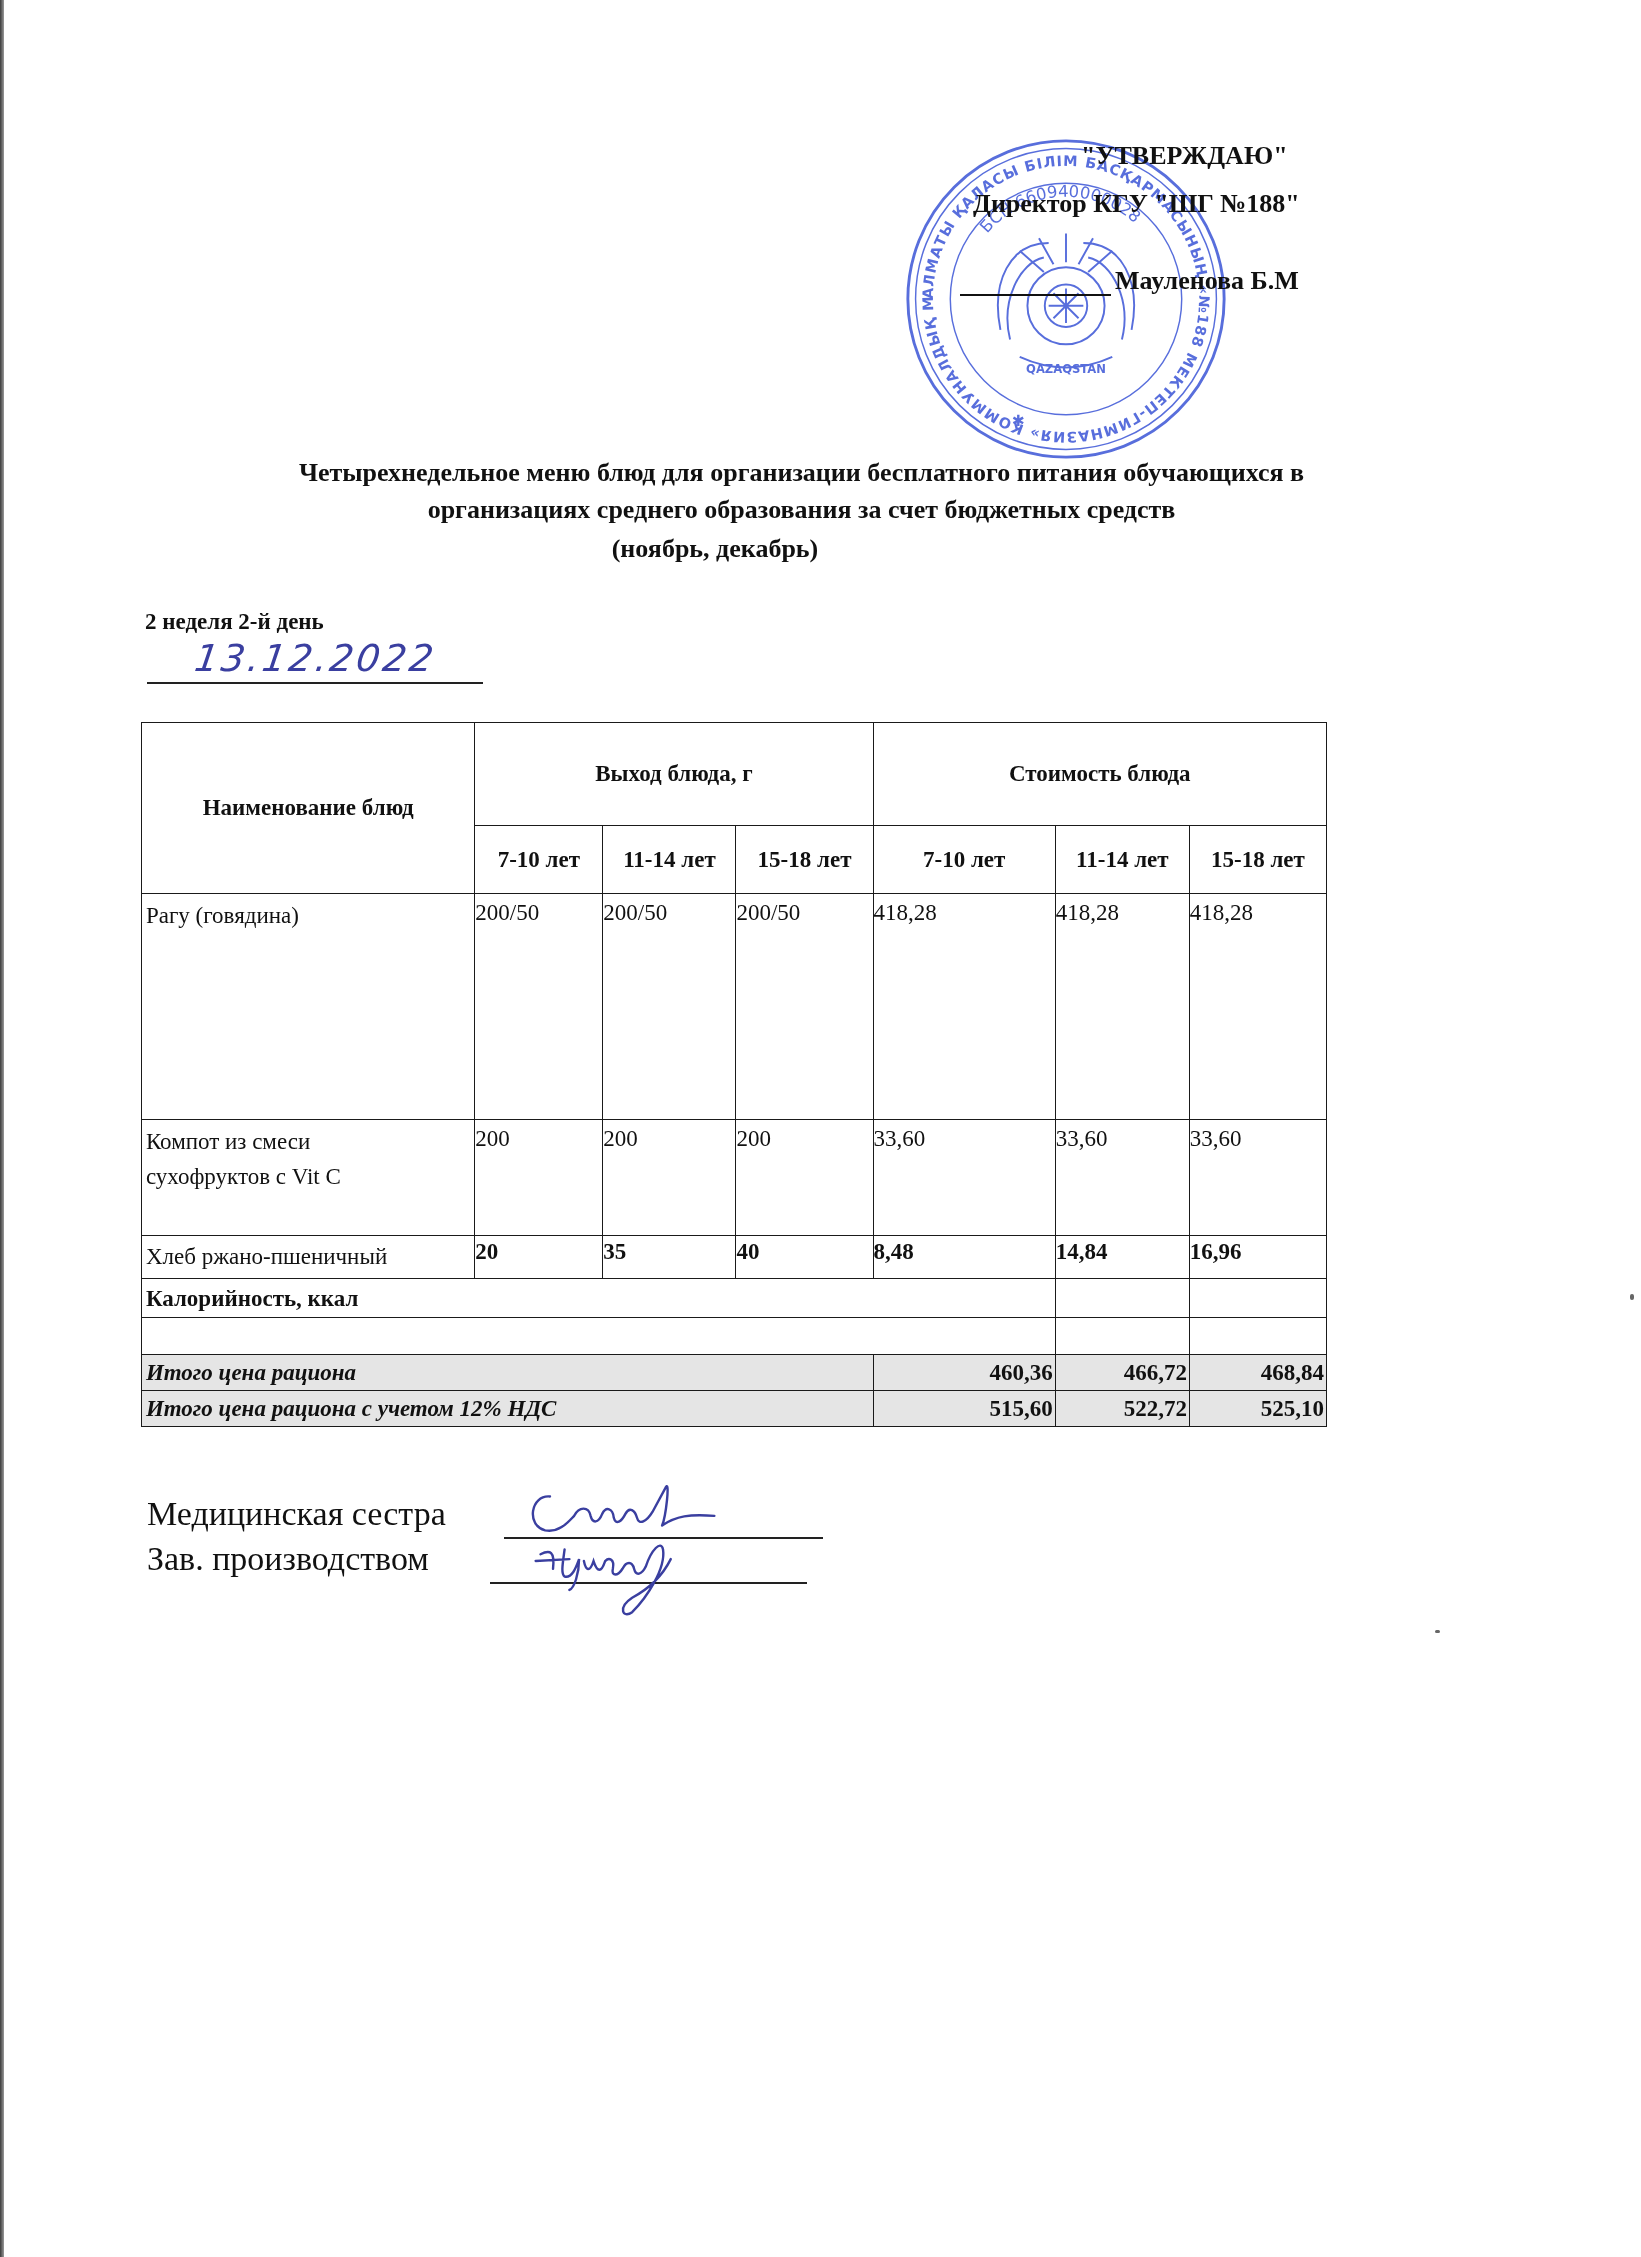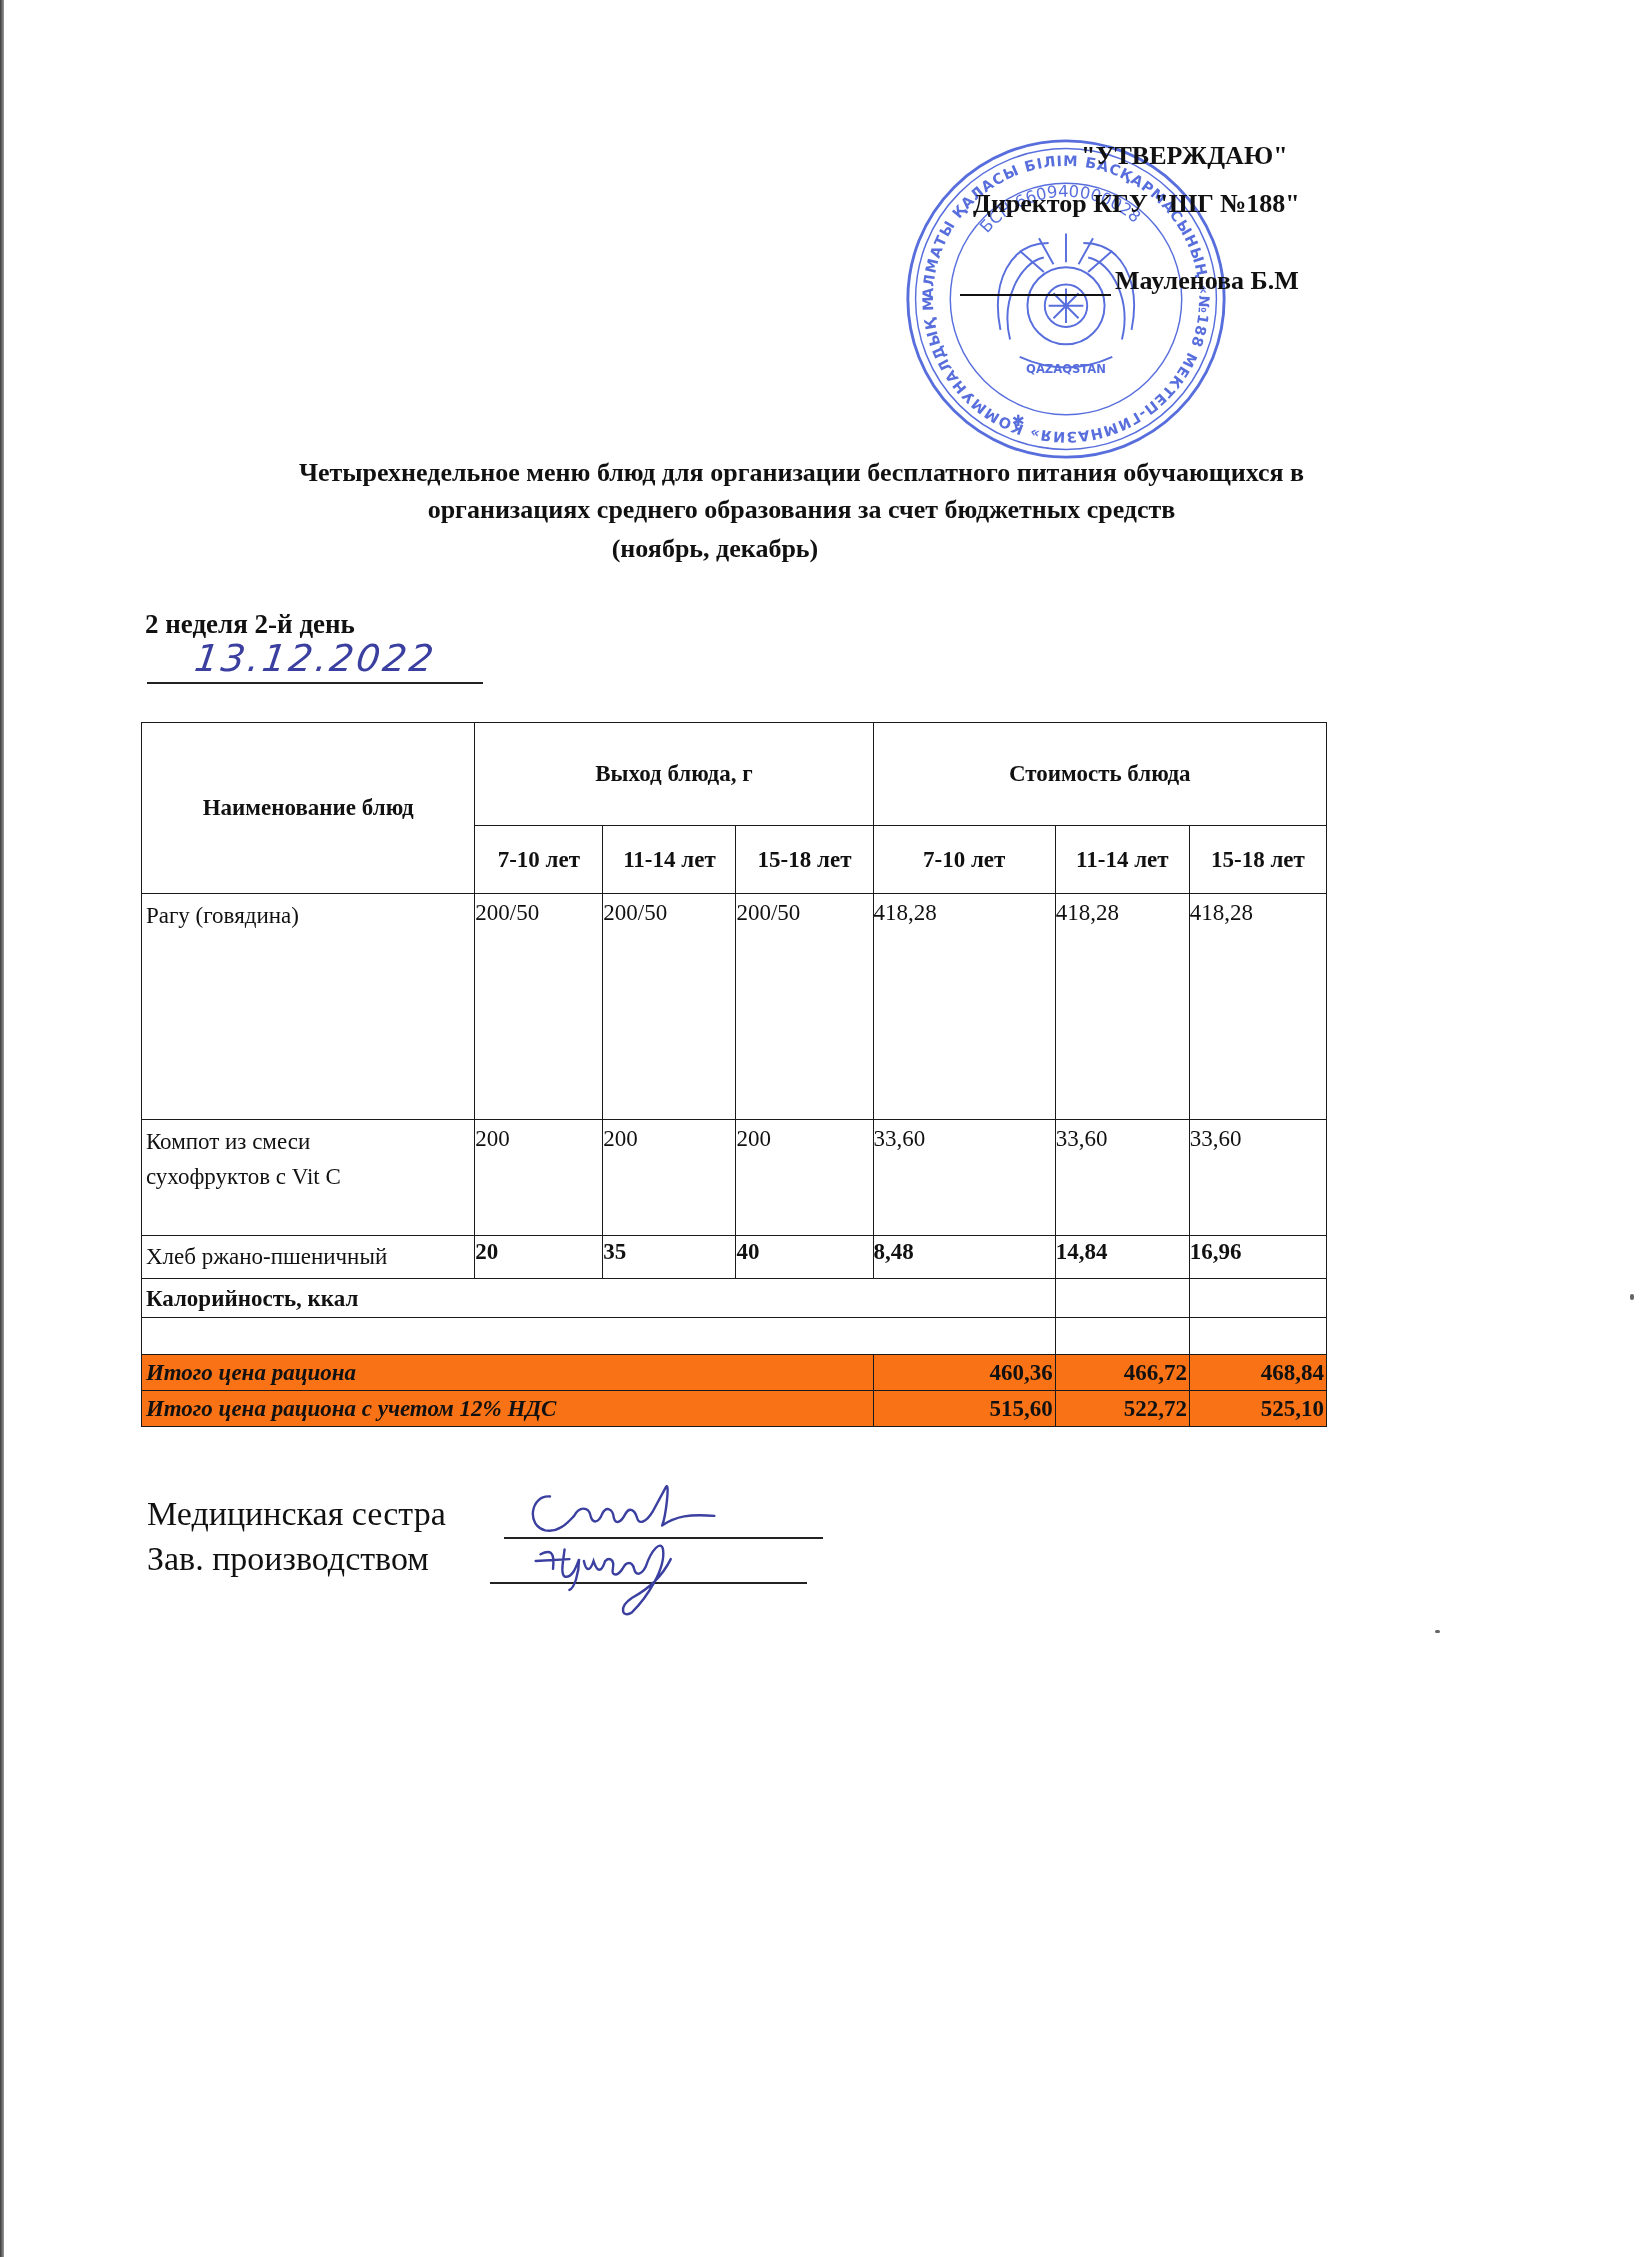--- a/index.html
+++ b/index.html
@@ -20,21 +20,21 @@
 
   
   .stamp { position: absolute; left: 904px; top: 137px; width: 324px; height: 324px; z-index: 2; opacity: 0.85; }
 
   
   .title { position: absolute; left: 145px; width: 1313px; text-align: center; font-weight: bold; font-size: 26px; white-space: nowrap; z-index: 3; }
   .title.t1 { top: 458px; }
   .title.t2 { top: 495px; }
   .title.t3 { top: 534px; left: 541px; width: 348px; }
 
-  .week { position: absolute; left: 145px; top: 609px; font-weight: bold; font-size: 27px; }
+  .week { position: absolute; left: 145px; top: 609px; font-weight: bold; font-size: 23px; }
   .date-hand { position: absolute; left: 195px; top: 637px; font-family: "DejaVu Sans", sans-serif; font-style: italic; font-size: 37px; color: #3a3fa0; letter-spacing: 2.9px; transform: skewX(-8deg); }
   .date-line { position: absolute; left: 147px; top: 682px; width: 336px; height: 1.9px; background: #222; }
 
   
   table.menu {
     position: absolute; left: 141px; top: 722px; width: 1186px;
     border-collapse: collapse; table-layout: fixed;
     font-size: 23px;
   }
   table.menu td, table.menu th { border: 1.9px solid #1a1a1a; padding: 0; vertical-align: top; }
@@ -43,21 +43,21 @@
   .h2 { height: 68px; }
   .name { padding: 3.9px 3.9px 0 3.9px !important; text-align: left; line-height: 35px; margin-left: 15px; }
   .num { text-align: left; padding-top: 5.8px !important; }
   .r-ragu td { height: 219px; }
   .r-kompot td { height: 109px; }
   .r-hleb td { height: 39px; }
   .r-hleb .num { padding-top: 3.9px !important; font-weight: bold; }
   .r-kal td { height: 36px; }
   .r-kal .name { font-weight: bold; padding-top: 1.9px !important; }
   .r-empty td { height: 36px; }
-  .r-total td { height: 35px; background: #f97316; font-weight: bold; font-style: italic; }
+  .r-total td { height: 35px; background: #e5e5e5; font-weight: bold; font-style: italic; }
   .r-total .tot-name { font-family: "Liberation Serif", serif; font-style: italic; font-weight: bold; padding-left: 3.9px; vertical-align: middle; }
   .r-total .tot-val { text-align: right; padding-right: 1.9px; font-style: normal; vertical-align: middle; }
 
   
   .sig-label { position: absolute; left: 147px; font-size: 34px; }
   .sig-label.s1 { top: 1495px; }
   .sig-label.s2 { top: 1540px; }
   .sig-line { position: absolute; height: 1.9px; background: #222; }
   .sig-line.s1 { left: 504px; top: 1537px; width: 319px; }
   .sig-line.s2 { left: 490px; top: 1582px; width: 317px; }

